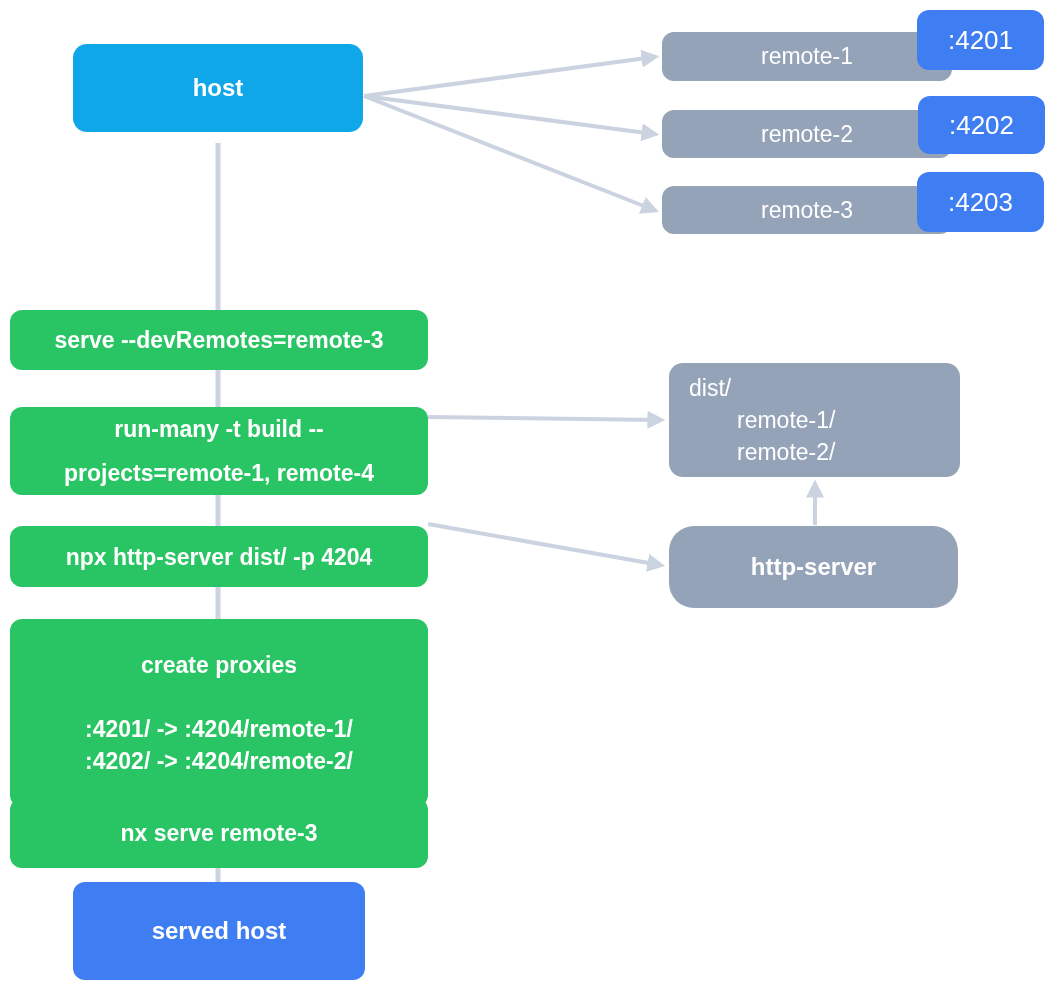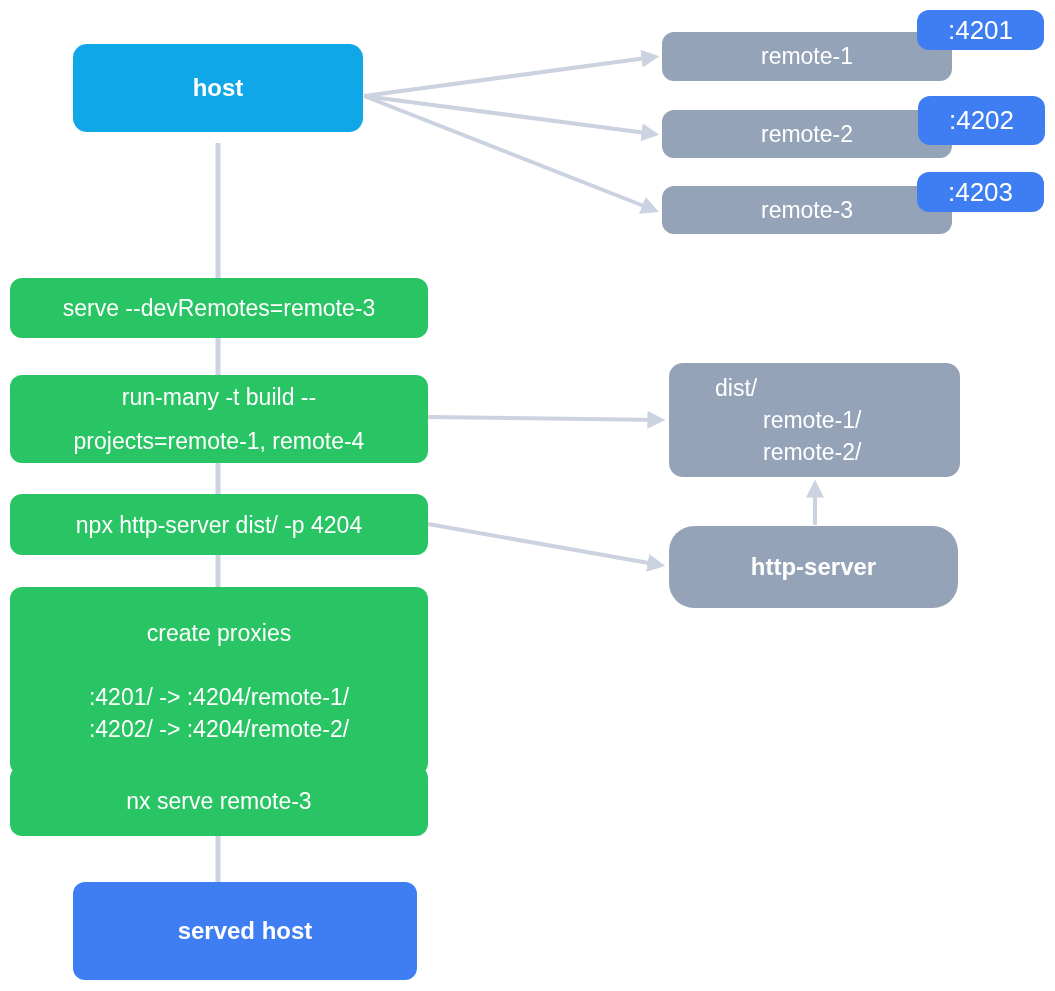--- a/index.html
+++ b/index.html
@@ -48,65 +48,66 @@
     width: 290px; height: 48px;
     background: var(--remote-fill);
     border-radius: 12px;
     font-size: 23px; font-weight: 400;
   }
   #remote-1 { left: 662px; top: 32px; height: 49px; }
   #remote-2 { left: 662px; top: 110px; }
   #remote-3 { left: 662px; top: 186px; }
   
   .port {
-    width: 127px; height: 40px;
+    width: 127px; height: 60px;
     background: var(--port-fill);
     border-radius: 12px;
     font-size: 26px; font-weight: 400;
     z-index: 3;
   }
   #port-1 { left: 917px; top: 10px; }
-  #port-2 { left: 918px; top: 96px; height: 49px; text-align: center; }
+  #port-2 { left: 918px; top: 96px; height: 58px; text-align: center; }
   #port-3 { left: 917px; top: 172px; }
   
   .step {
     left: 10px; width: 418px;
     background: var(--step-fill);
     border-radius: 12px;
-    font-size: 23px; font-weight: 400;
+    font-size: 23px; font-weight: 700;
     flex-direction: column;
+    margin-top: 32px;
   }
   .step .line { min-height: 32px; line-height: 32px; white-space: pre; }
   #step-1 { top: 278px; height: 60px; }
   #step-2 { top: 375px; height: 88px; gap: 12px; }
   #step-3 { top: 494px; height: 61px; }
   #step-4 { top: 587px; height: 188px; }
   #step-5 { top: 766px; height: 70px; }
   
   .dist {
     left: 669px; top: 363px; width: 291px; height: 114px;
     background: var(--remote-fill);
     border-radius: 14px;
     font-size: 23px; font-weight: 400;
     display: block;
     text-align: left;
-    padding: 9px 0 0 46px;
+    padding: 9px 0 0 20px;
   }
   .dist .line { min-height: 32px; line-height: 32px; white-space: pre; }
   .dist .indent { padding-left: 48px; }
   
   .http {
     left: 669px; top: 526px; width: 289px; height: 82px;
     background: var(--remote-fill);
     border-radius: 25px;
     font-size: 24px; font-weight: 700;
   }
   
   .served {
-    left: 73px; top: 882px; width: 344px; height: 98px;
+    left: 73px; top: 882px; width: 292px; height: 98px;
     background: var(--served-fill);
     border-radius: 12px;
     font-size: 24px; font-weight: 700;
   }
 </style>
 </head>
 <body>
 
 <div class="canvas">
 

